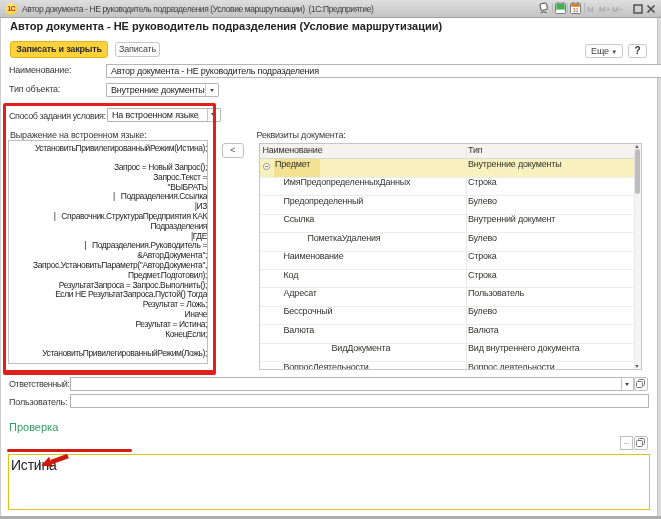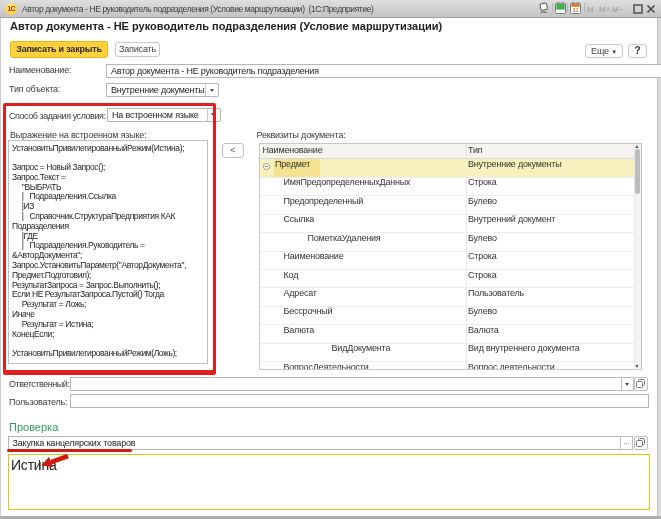--- a/index.html
+++ b/index.html
@@ -77,21 +77,21 @@
     <div style="position:absolute;left:204px;top:66px;width:1px;height:12px;background:#c9c9c9;"></div>
     <div style="position:absolute;left:209px;top:70.5px;width:0;height:0;border-left:2.5px solid transparent;border-right:2.5px solid transparent;border-top:3px solid #4a4a4a;"></div>
 
     <div class="lbl" style="left:8px;top:92.5px;letter-spacing:-0.45px;">Способ задания условия:</div>
     <div class="inp" style="left:106px;top:89.5px;width:114px;height:14px;line-height:12px;padding-left:4px;border-radius:0 2px 2px 0;">На встроенном языке</div>
     <div style="position:absolute;left:206px;top:90.5px;width:1px;height:12px;background:#c9c9c9;"></div>
     <div style="position:absolute;left:209.5px;top:95px;width:0;height:0;border-left:2.5px solid transparent;border-right:2.5px solid transparent;border-top:3px solid #4a4a4a;"></div>
 
     <div class="lbl" style="left:9px;top:111.5px;">Выражение на встроенном языке:</div>
 
-    <div style="position:absolute;left:7px;top:122px;width:200px;height:224px;border:1px solid #bfbfbf;background:#fff;overflow:hidden;">
+    <div style="position:absolute;left:7px;top:122px;width:200px;height:224px;border:1px solid #bfbfbf;background:#fff;overflow:hidden;text-align:right;">
       <pre style="font-family:'Liberation Sans',sans-serif;font-size:8.5px;letter-spacing:-0.4px;line-height:9.8px;color:#1e1e1e;margin:2.5px 0 0 3px;">УстановитьПривилегированныйРежим(Истина);
 
 Запрос = Новый Запрос();
 Запрос.Текст =
      "ВЫБРАТЬ
      |   Подразделения.Ссылка
      |ИЗ
      |   Справочник.СтруктураПредприятия КАК
 Подразделения
      |ГДЕ
@@ -172,21 +172,20 @@
     <div class="btnseg" style="left:633px;top:358.5px;width:13.5px;height:14px;border-radius:2px;"></div>
     <svg style="position:absolute;left:635px;top:361px" width="9" height="9" viewBox="0 0 9 9">
       <rect x="2.5" y="0.5" width="6" height="6" rx="1" fill="none" stroke="#777" stroke-width="1"></rect>
       <rect x="0.5" y="2.5" width="6" height="6" rx="1" fill="#fff" stroke="#777" stroke-width="1"></rect>
     </svg>
 
     <div class="lbl" style="left:8px;top:378.5px;">Пользователь:</div>
     <div class="inp" style="left:69px;top:376px;width:579px;height:14px;"></div>
 
     <div style="position:absolute;left:8px;top:402.5px;font-size:11px;color:#2e9e5e;">Проверка</div>
-    <div class="inp" style="left:6.5px;top:417.5px;width:613px;height:14px;line-height:12px;padding-left:4px;">Закупка канцелярских товаров</div>
     <div class="btnseg" style="left:619px;top:417.5px;width:13px;height:14px;font-size:8px;color:#777;text-align:center;line-height:9px;">...</div>
     <div class="btnseg" style="left:632.5px;top:417.5px;width:14px;height:14px;border-radius:2px;"></div>
     <svg style="position:absolute;left:635px;top:420px" width="9" height="9" viewBox="0 0 9 9">
       <rect x="2.5" y="0.5" width="6" height="6" rx="1" fill="none" stroke="#777" stroke-width="1"></rect>
       <rect x="0.5" y="2.5" width="6" height="6" rx="1" fill="#fff" stroke="#777" stroke-width="1"></rect>
     </svg>
     <div style="position:absolute;left:6px;top:430.5px;width:125px;height:3.5px;background:#d21c10;border-radius:2px;"></div>
 
     <div style="position:absolute;left:6.5px;top:435.5px;width:642px;height:56px;border:1px solid #e2c412;background:#fff;"></div>
     <div style="position:absolute;left:10px;top:439px;font-size:14px;letter-spacing:-0.2px;color:#222;">Истина</div>

